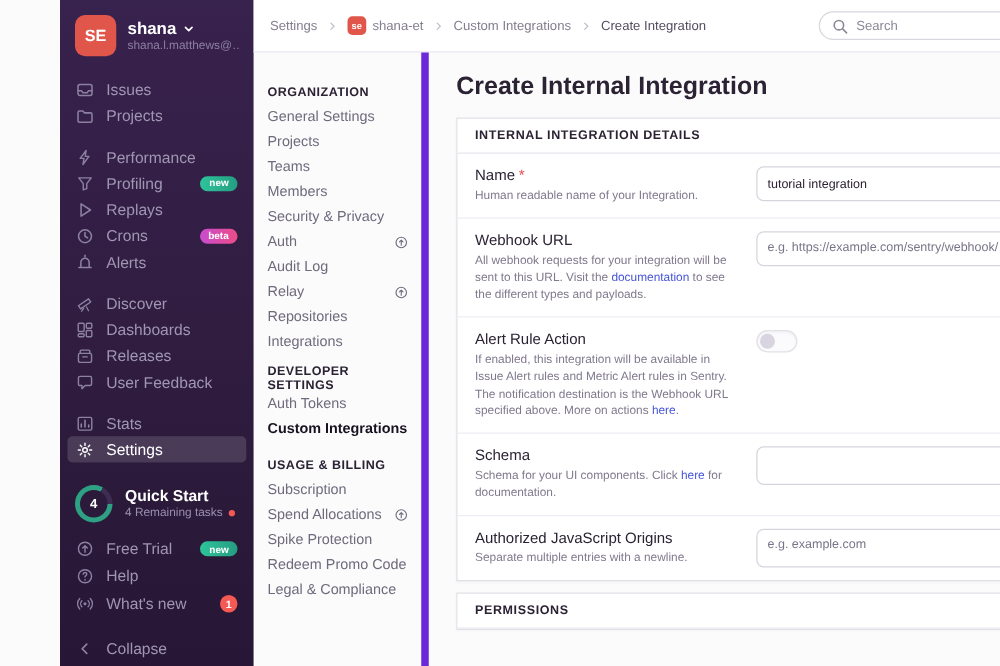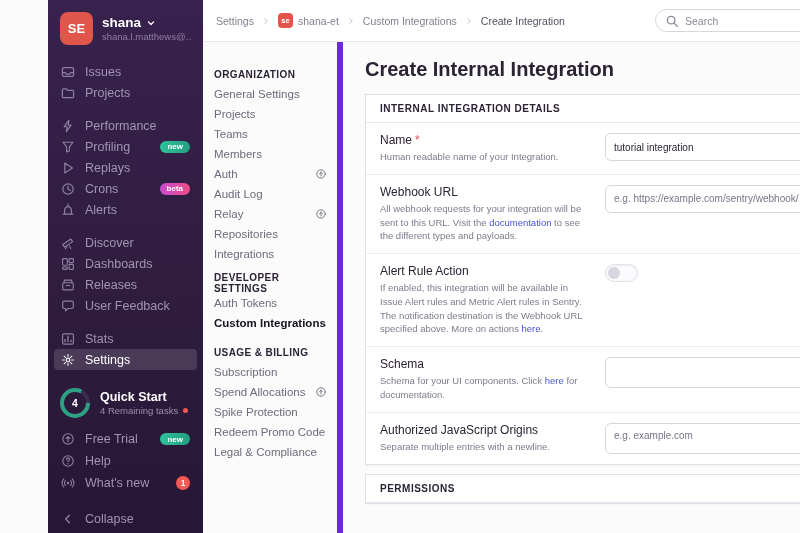--- a/index.html
+++ b/index.html
@@ -357,20 +357,23 @@
             <div class="sn-item">
               <span>Projects</span>
             </div>
             <div class="sn-item">
               <span>Teams</span>
             </div>
             <div class="sn-item">
               <span>Members</span>
             </div>
             <div class="sn-item">
+              <span>Security &amp; Privacy</span>
+            </div>
+            <div class="sn-item">
               <span>Auth</span>
               <span class="icon">
                 <svg viewBox="0 0 16 16" width="12" height="12">
                   <circle cx="8" cy="8" r="5.6" fill="none" stroke="currentColor" stroke-linecap="round" stroke-linejoin="round" stroke-width="1.2"></circle>
                   <path d="M8 10.8V5.6M6.1 7.4L8 5.5l1.9 1.9" fill="none" stroke="currentColor" stroke-linecap="round" stroke-linejoin="round" stroke-width="1.2"></path>
                 </svg>
               </span>
             </div>
             <div class="sn-item">
               <span>Audit Log</span>

